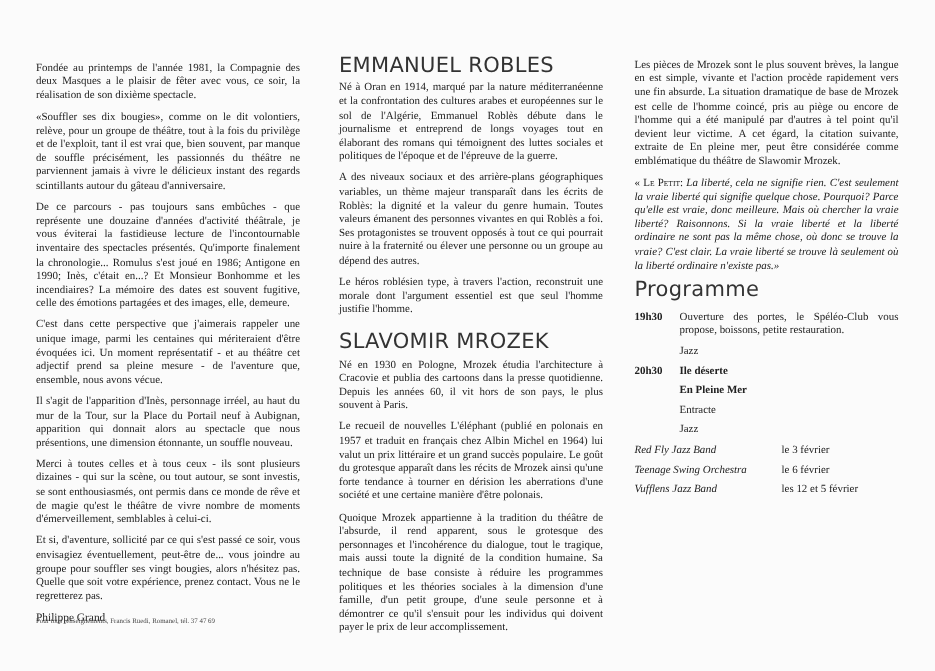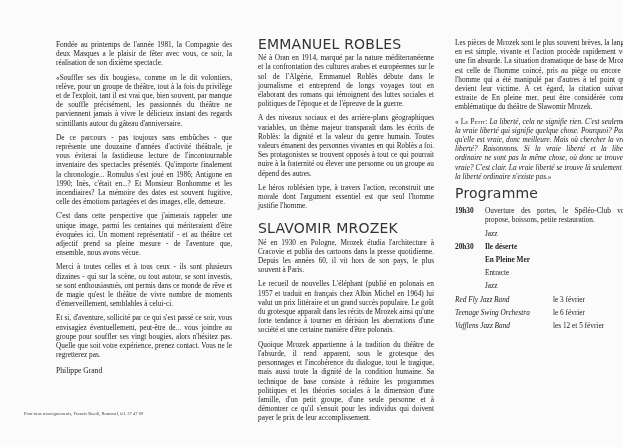--- a/index.html
+++ b/index.html
@@ -1,18 +1,18 @@
 <!DOCTYPE html>
 <html><head>
 <meta charset="utf-8">
 <style>
   html, body { margin:0; padding:0; }
   body { width:623px; height:447px; background:#fbfbfb; overflow:hidden; position:relative;
          font-family:"Liberation Serif", serif; color:#222; }
-  .col { position:absolute; top:40px; font-size:7.3px; line-height:9.2px; text-align:justify;margin-left:32px; }
+  .col { position:absolute; top:40px; font-size:7.3px; line-height:9.2px; text-align:justify; }
   .col p { margin:0 0 5px 0; }
   #c1 { left:24px; width:176px; }
   #c2 { left:226px; width:176px; top:38px; }
   #c3 { left:423px; width:176px; top:38px; }
   h2 { font-family:"DejaVu Sans", sans-serif; font-weight:normal; font-size:14px; margin:2px 0 4px 0; letter-spacing:0.2px; color:#333; }
   .sig { text-align:left; margin-top:6px; margin-right:6px; font-size:7.6px; }
   .footer { position:absolute; left:24px; top:411px; font-size:4.6px; color:#444; }
   .quote { font-style:italic; margin:10px 0 10px 0; }
   .quote .sc { font-style:normal; font-variant:small-caps; }
   .prog-row { display:flex; margin-bottom:4px; }
@@ -24,20 +24,21 @@
   h2.sec { margin-top:8px; margin-bottom:8px; }
 </style>
 </head>
 <body>
 
 <div id="c1" class="col">
   <p>Fondée au printemps de l'année 1981, la Compagnie des deux Masques a le plaisir de fêter avec vous, ce soir, la réalisation de son dixième spectacle.</p>
   <p>«Souffler ses dix bougies», comme on le dit volontiers, relève, pour un groupe de théâtre, tout à la fois du privilège et de l'exploit, tant il est vrai que, bien souvent, par manque de souffle précisément, les passionnés du théâtre ne parviennent jamais à vivre le délicieux instant des regards scintillants autour du gâteau d'anniversaire.</p>
   <p>De ce parcours - pas toujours sans embûches - que représente une douzaine d'années d'activité théâtrale, je vous éviterai la fastidieuse lecture de l'incontournable inventaire des spectacles présentés. Qu'importe finalement la chronologie... Romulus s'est joué en 1986; Antigone en 1990; Inès, c'était en...? Et Monsieur Bonhomme et les incendiaires? La mémoire des dates est souvent fugitive, celle des émotions partagées et des images, elle, demeure.</p>
   <p>C'est dans cette perspective que j'aimerais rappeler une unique image, parmi les centaines qui mériteraient d'être évoquées ici. Un moment représentatif - et au théâtre cet adjectif prend sa pleine mesure - de l'aventure que, ensemble, nous avons vécue.</p>
+  <p>Il s'agit de l'apparition d'Inès, personnage irréel, au haut du mur de la Tour, sur la Place du Portail neuf à Aubignan, apparition qui donnait alors au spectacle que nous présentions, une dimension étonnante, un souffle nouveau.</p>
   <p>Merci à toutes celles et à tous ceux - ils sont plusieurs dizaines - qui sur la scène, ou tout autour, se sont investis, se sont enthousiasmés, ont permis dans ce monde de rêve et de magie qu'est le théâtre de vivre nombre de moments d'émerveillement, semblables à celui-ci.</p>
   <p>Et si, d'aventure, sollicité par ce qui s'est passé ce soir, vous envisagiez éventuellement, peut-être de... vous joindre au groupe pour souffler ses vingt bougies, alors n'hésitez pas. Quelle que soit votre expérience, prenez contact. Vous ne le regretterez pas.</p>
   <div class="sig">Philippe Grand</div>
 </div>
 <div class="footer">Pour tous renseignements, Francis Ruedi, Romanel, tél. 37 47 69</div>
 
 <div id="c2" class="col">
   <h2>EMMANUEL ROBLES</h2>
   <p>Né à Oran en 1914, marqué par la nature méditerranéenne et la confrontation des cultures arabes et européennes sur le sol de l'Algérie, Emmanuel Roblès débute dans le journalisme et entreprend de longs voyages tout en élaborant des romans qui témoignent des luttes sociales et politiques de l'époque et de l'épreuve de la guerre.</p>
   <p>A des niveaux sociaux et des arrière-plans géographiques variables, un thème majeur transparaît dans les écrits de Roblès: la dignité et la valeur du genre humain. Toutes valeurs émanent des personnes vivantes en qui Roblès a foi. Ses protagonistes se trouvent opposés à tout ce qui pourrait nuire à la fraternité ou élever une personne ou un groupe au dépend des autres.</p>

